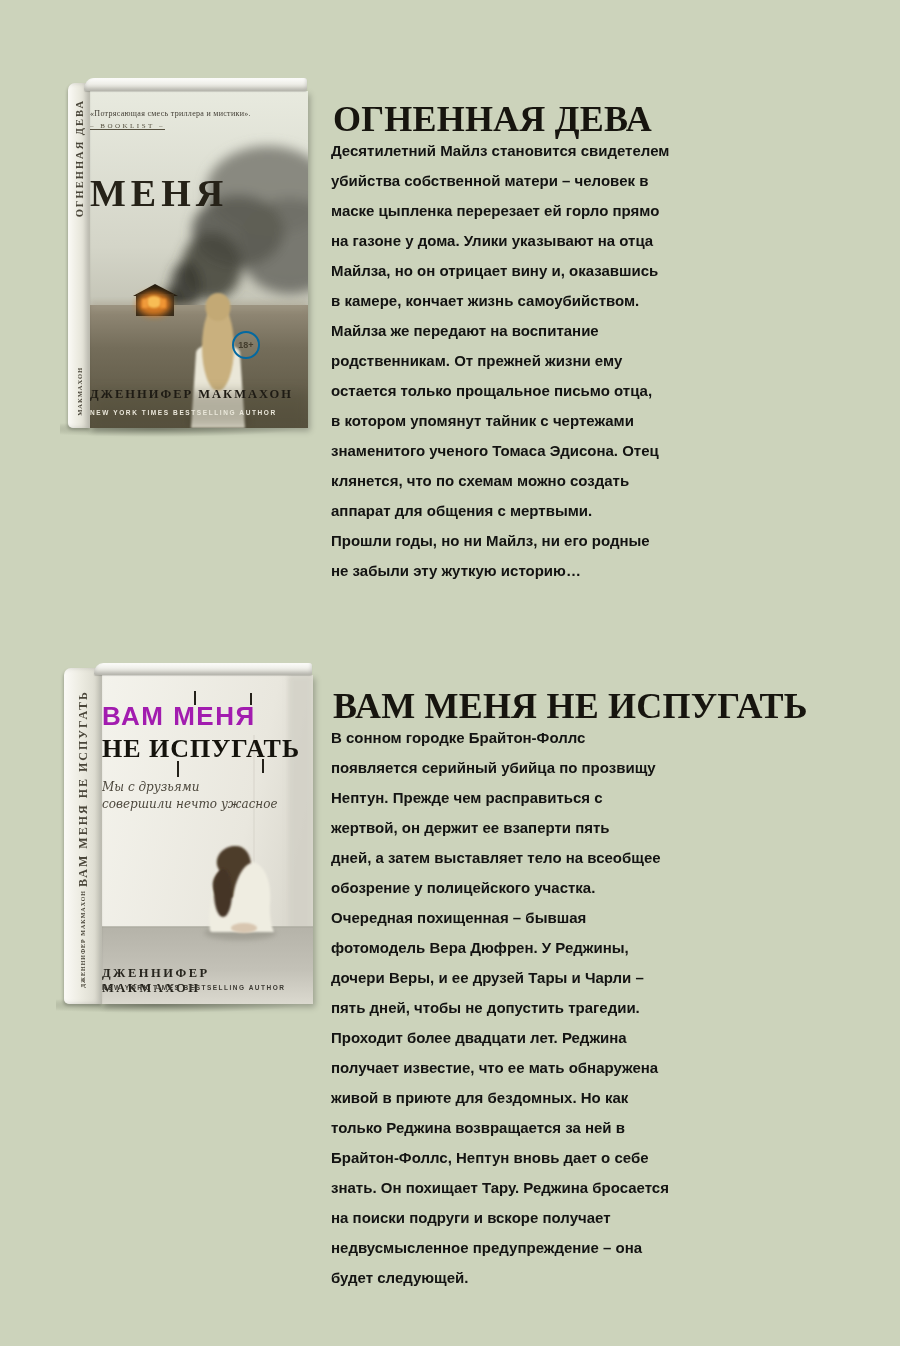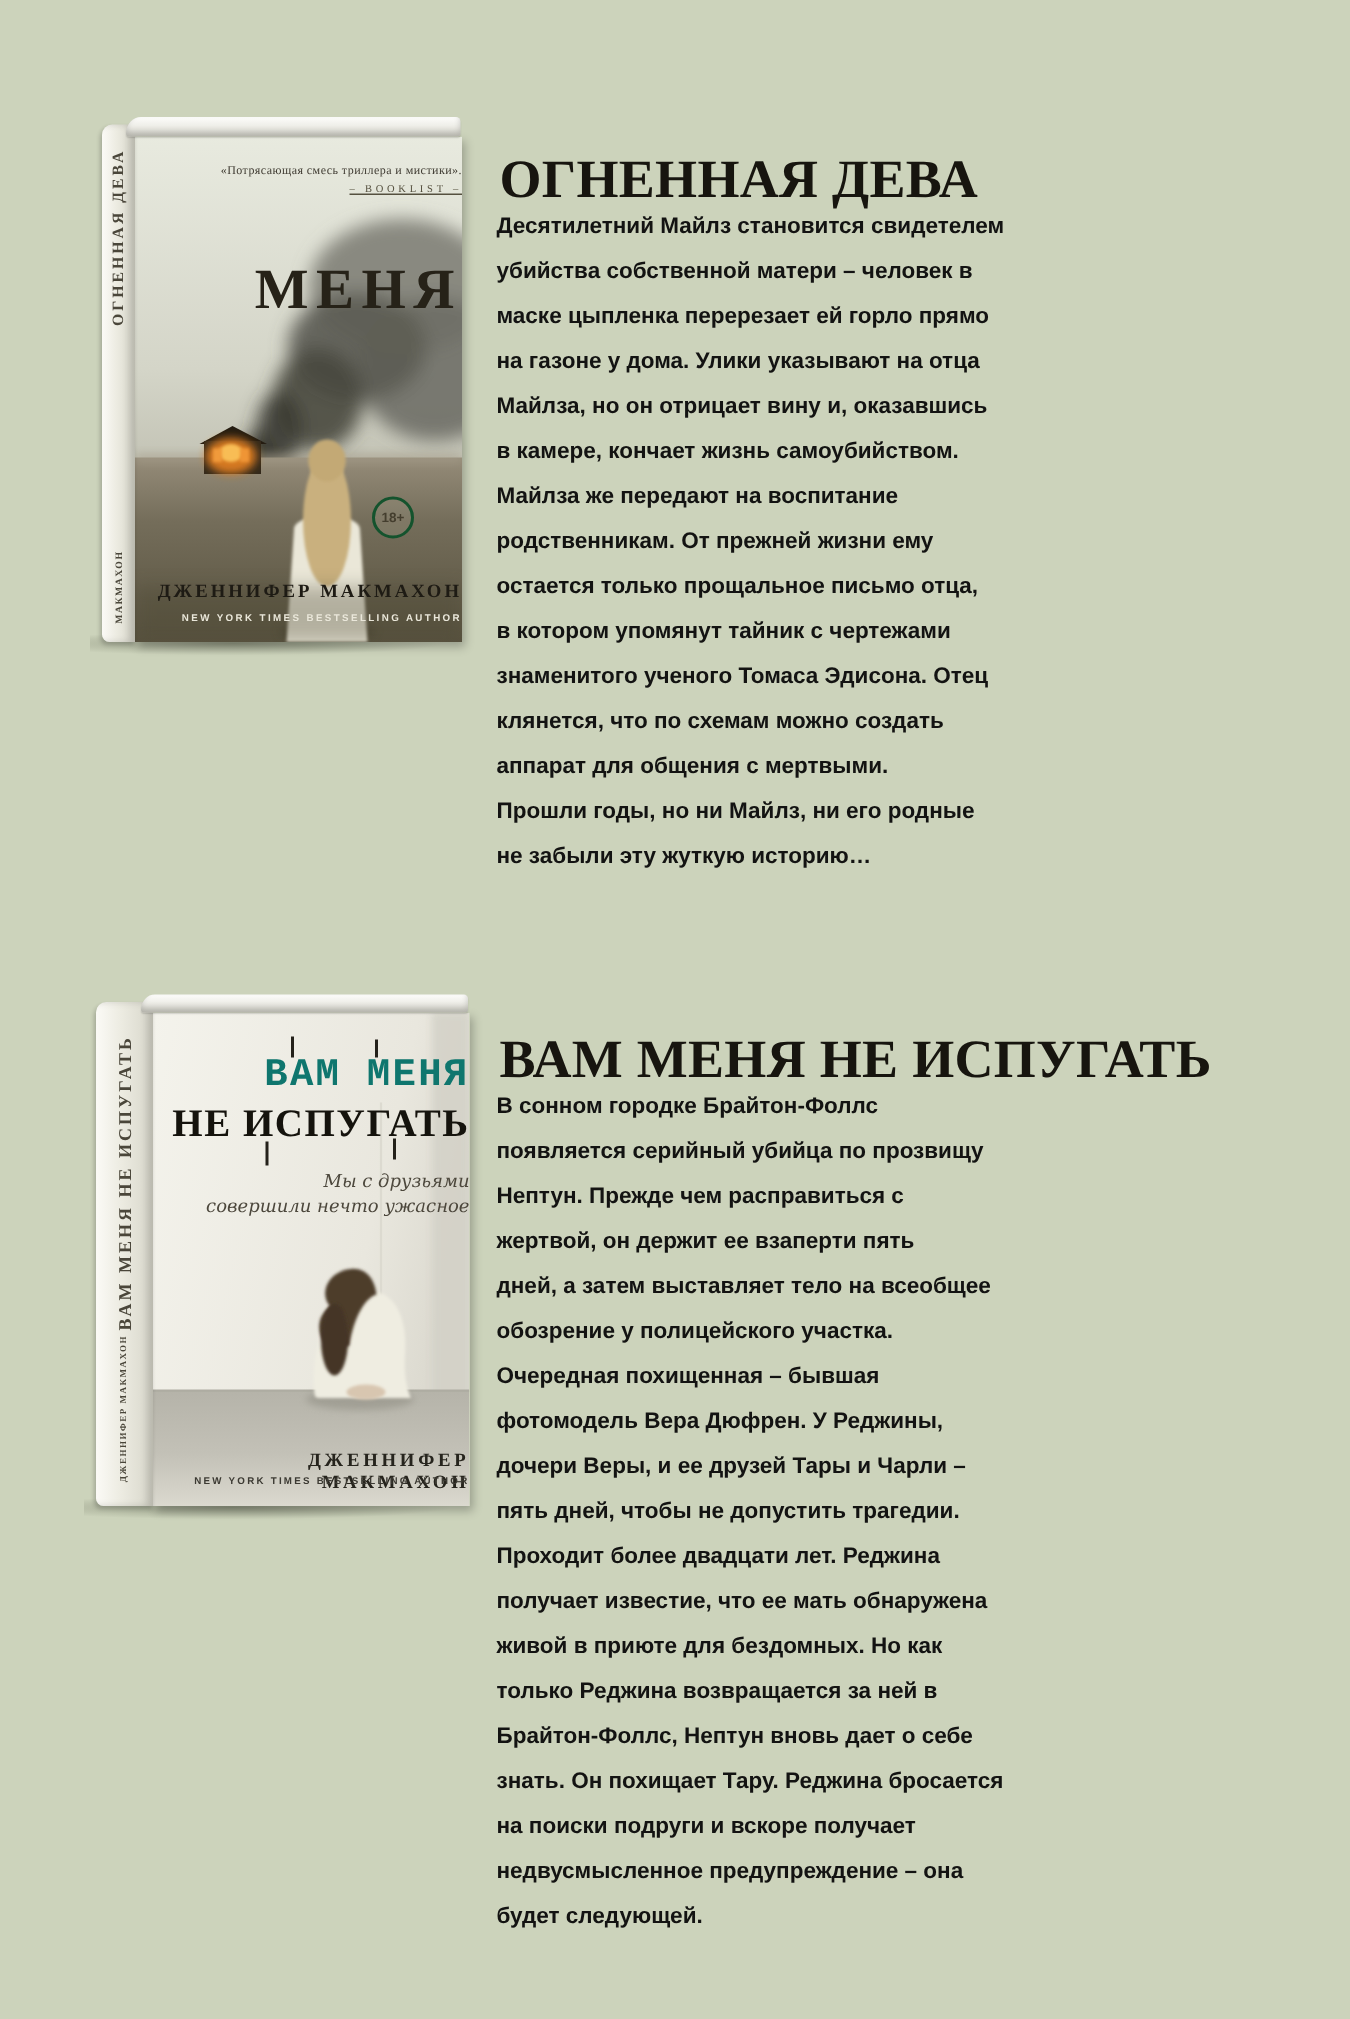--- a/index.html
+++ b/index.html
@@ -32,51 +32,51 @@
   .spine { position:absolute; top:5px; bottom:0; left:0; z-index:2;
     background:linear-gradient(90deg,#fbfaf6 0%,#ecebe1 45%,#d7d6ca 100%);
     border-radius:7px 0 0 5px; box-shadow:inset -4px 0 5px rgba(0,0,0,.14), -1px 2px 3px rgba(0,0,0,.2);
     display:flex; flex-direction:column; align-items:center; justify-content:space-between; }
   .spine-title, .spine-author {
     writing-mode:vertical-rl; transform:rotate(180deg);
     font-family:"Liberation Serif",serif; font-weight:700; color:#4a463a; letter-spacing:2px; }
   .cover { position:absolute; top:13px; right:0; bottom:0; z-index:1; overflow:hidden;
     box-shadow:2px 3px 6px rgba(0,0,0,.25); }
   .cover svg { position:absolute; inset:0; width:100%; height:100%; }
-  .cover-text { position:absolute; width:100%; text-align:right; }
+  .cover-text { position:absolute; width:100%; text-align:left; }
 
   
   .book1 { left:68px; top:78px; width:240px; height:350px; }
   .book1 .pages-top { left:16px; }
   .book1 .spine { width:22px; padding:16px 0 12px 0; }
   .book1 .spine-title { font-size:10.5px; }
   .book1 .spine-author { font-size:6.5px; letter-spacing:1px; }
   .book1 .cover { width:218px; }
   .c1-quote { top:18px; font-family:"Liberation Serif",serif; font-size:8px; color:#403c33; letter-spacing:.3px; }
   .c1-quote-src { top:31px; font-family:"Liberation Serif",serif; font-size:7px; color:#55503f; letter-spacing:2.5px;text-decoration:underline; }
   .c1-title-1 { top:46px; font-family:"Liberation Serif",serif; font-weight:700; font-size:29px;
     letter-spacing:3px; color:#262218; }
   .c1-title-2 { top:80px; font-family:"Liberation Serif",serif; font-weight:700; font-size:38px;
     letter-spacing:5px; color:#262218; }
   .c1-author { bottom:26px; font-family:"Liberation Serif",serif; font-weight:700; font-size:12.5px;
     letter-spacing:2px; color:#1e1b14; }
   .c1-nyt { bottom:12px; font-size:6.5px; font-weight:700; letter-spacing:1.6px; color:#eae7da; }
-  .age-badge { position:absolute; left:158px; top:240px; width:24px; height:24px; border-radius:50%;
-    border:2px solid #14532d; color:#443e2e; font-size:9px; font-weight:700;
+  .age-badge { position:absolute; left:142px; top:240px; width:24px; height:24px; border-radius:50%;
+    border:2px solid #0369a1; color:#443e2e; font-size:9px; font-weight:700;
     display:flex; align-items:center; justify-content:center; background:rgba(226,223,209,.10); }
 
   
   .book2 { left:64px; top:663px; width:249px; height:341px; }
   .book2 .pages-top { left:30px; height:12px; }
   .book2 .spine { width:38px; padding:22px 0 16px 0; }
   .book2 .spine-title { font-size:12px; }
   .book2 .spine-author { font-size:6px; letter-spacing:1px; }
   .book2 .cover { width:211px; top:12px; }
-  .c2-title-1 { top:26px; font-family:Liberation Mono, monospace; font-weight:700; font-size:26px;
-    letter-spacing:1.5px; color:#0f766e; }
+  .c2-title-1 { top:26px; font-family:Liberation Sans, sans-serif; font-weight:700; font-size:26px;
+    letter-spacing:1.5px; color:#a21caf; }
   .c2-title-2 { top:59px; font-family:"Liberation Serif",serif; font-weight:700; font-size:26px;
     letter-spacing:1px; color:#15130d; }
   .scratch { position:absolute; width:1.5px; background:#24211a; }
   .s1 { left:92px; top:16px; height:14px; }
   .s2 { left:148px; top:18px; height:12px; }
   .s3 { left:75px; top:86px; height:16px; }
   .s4 { left:160px; top:84px; height:14px; }
   .c2-script { top:104px; font-family:"DejaVu Serif",serif; font-style:italic; font-size:12px;
     line-height:17px; color:#4c473c; white-space:pre; }
   .c2-author { top:291px; font-family:"Liberation Serif",serif; font-weight:700; font-size:12.5px;

